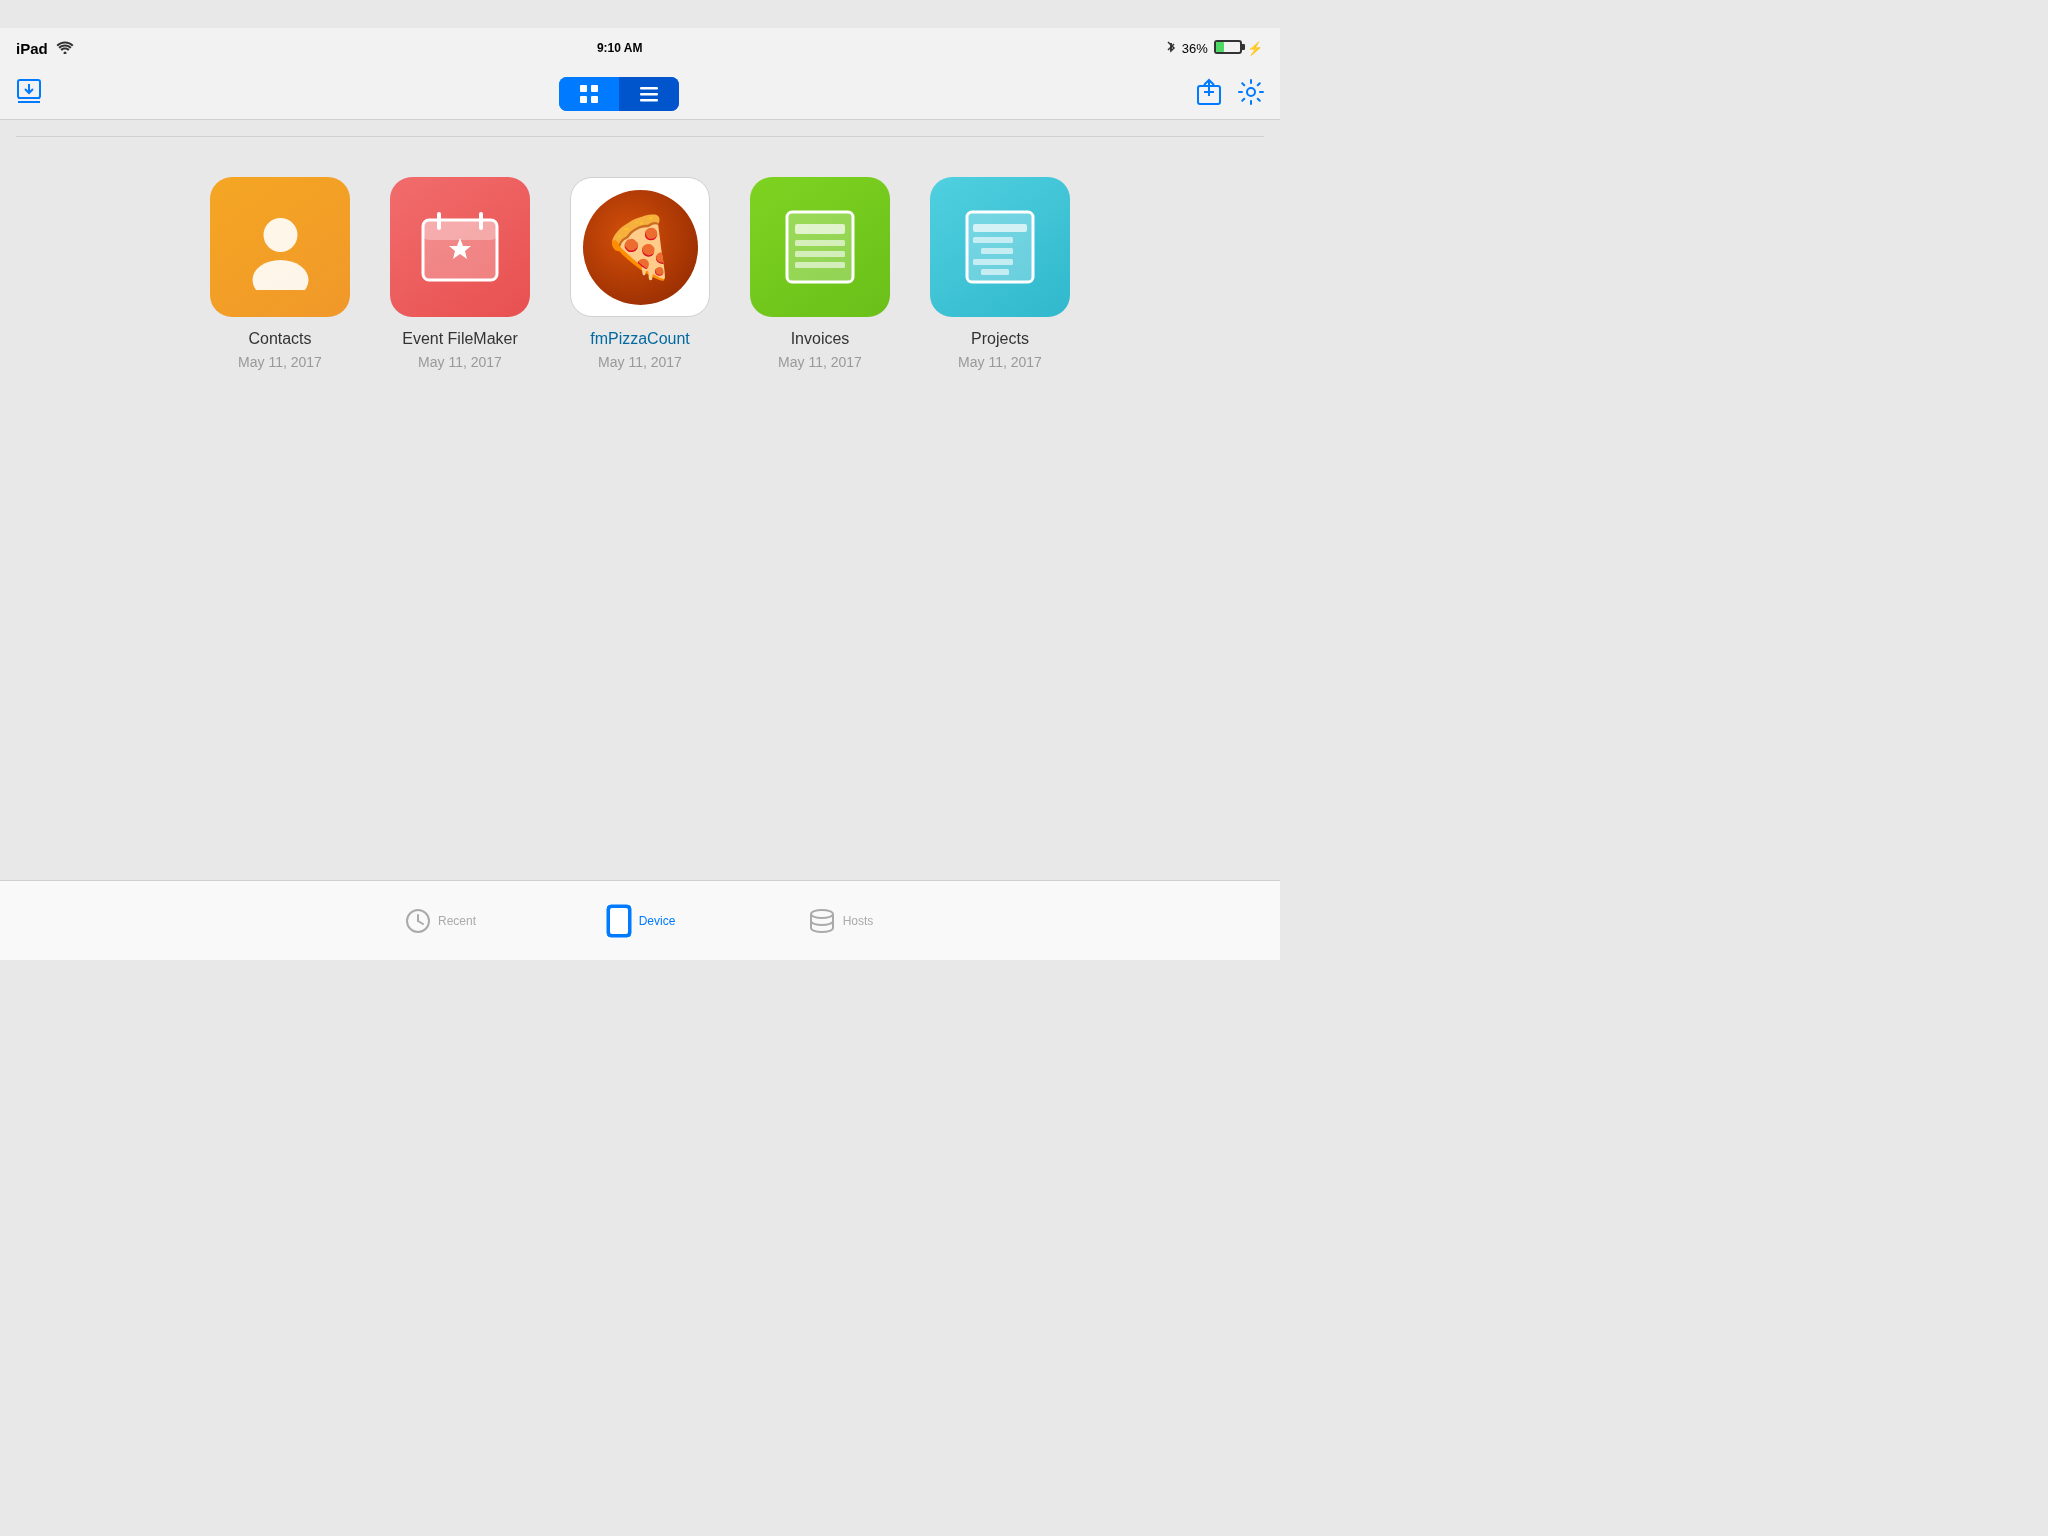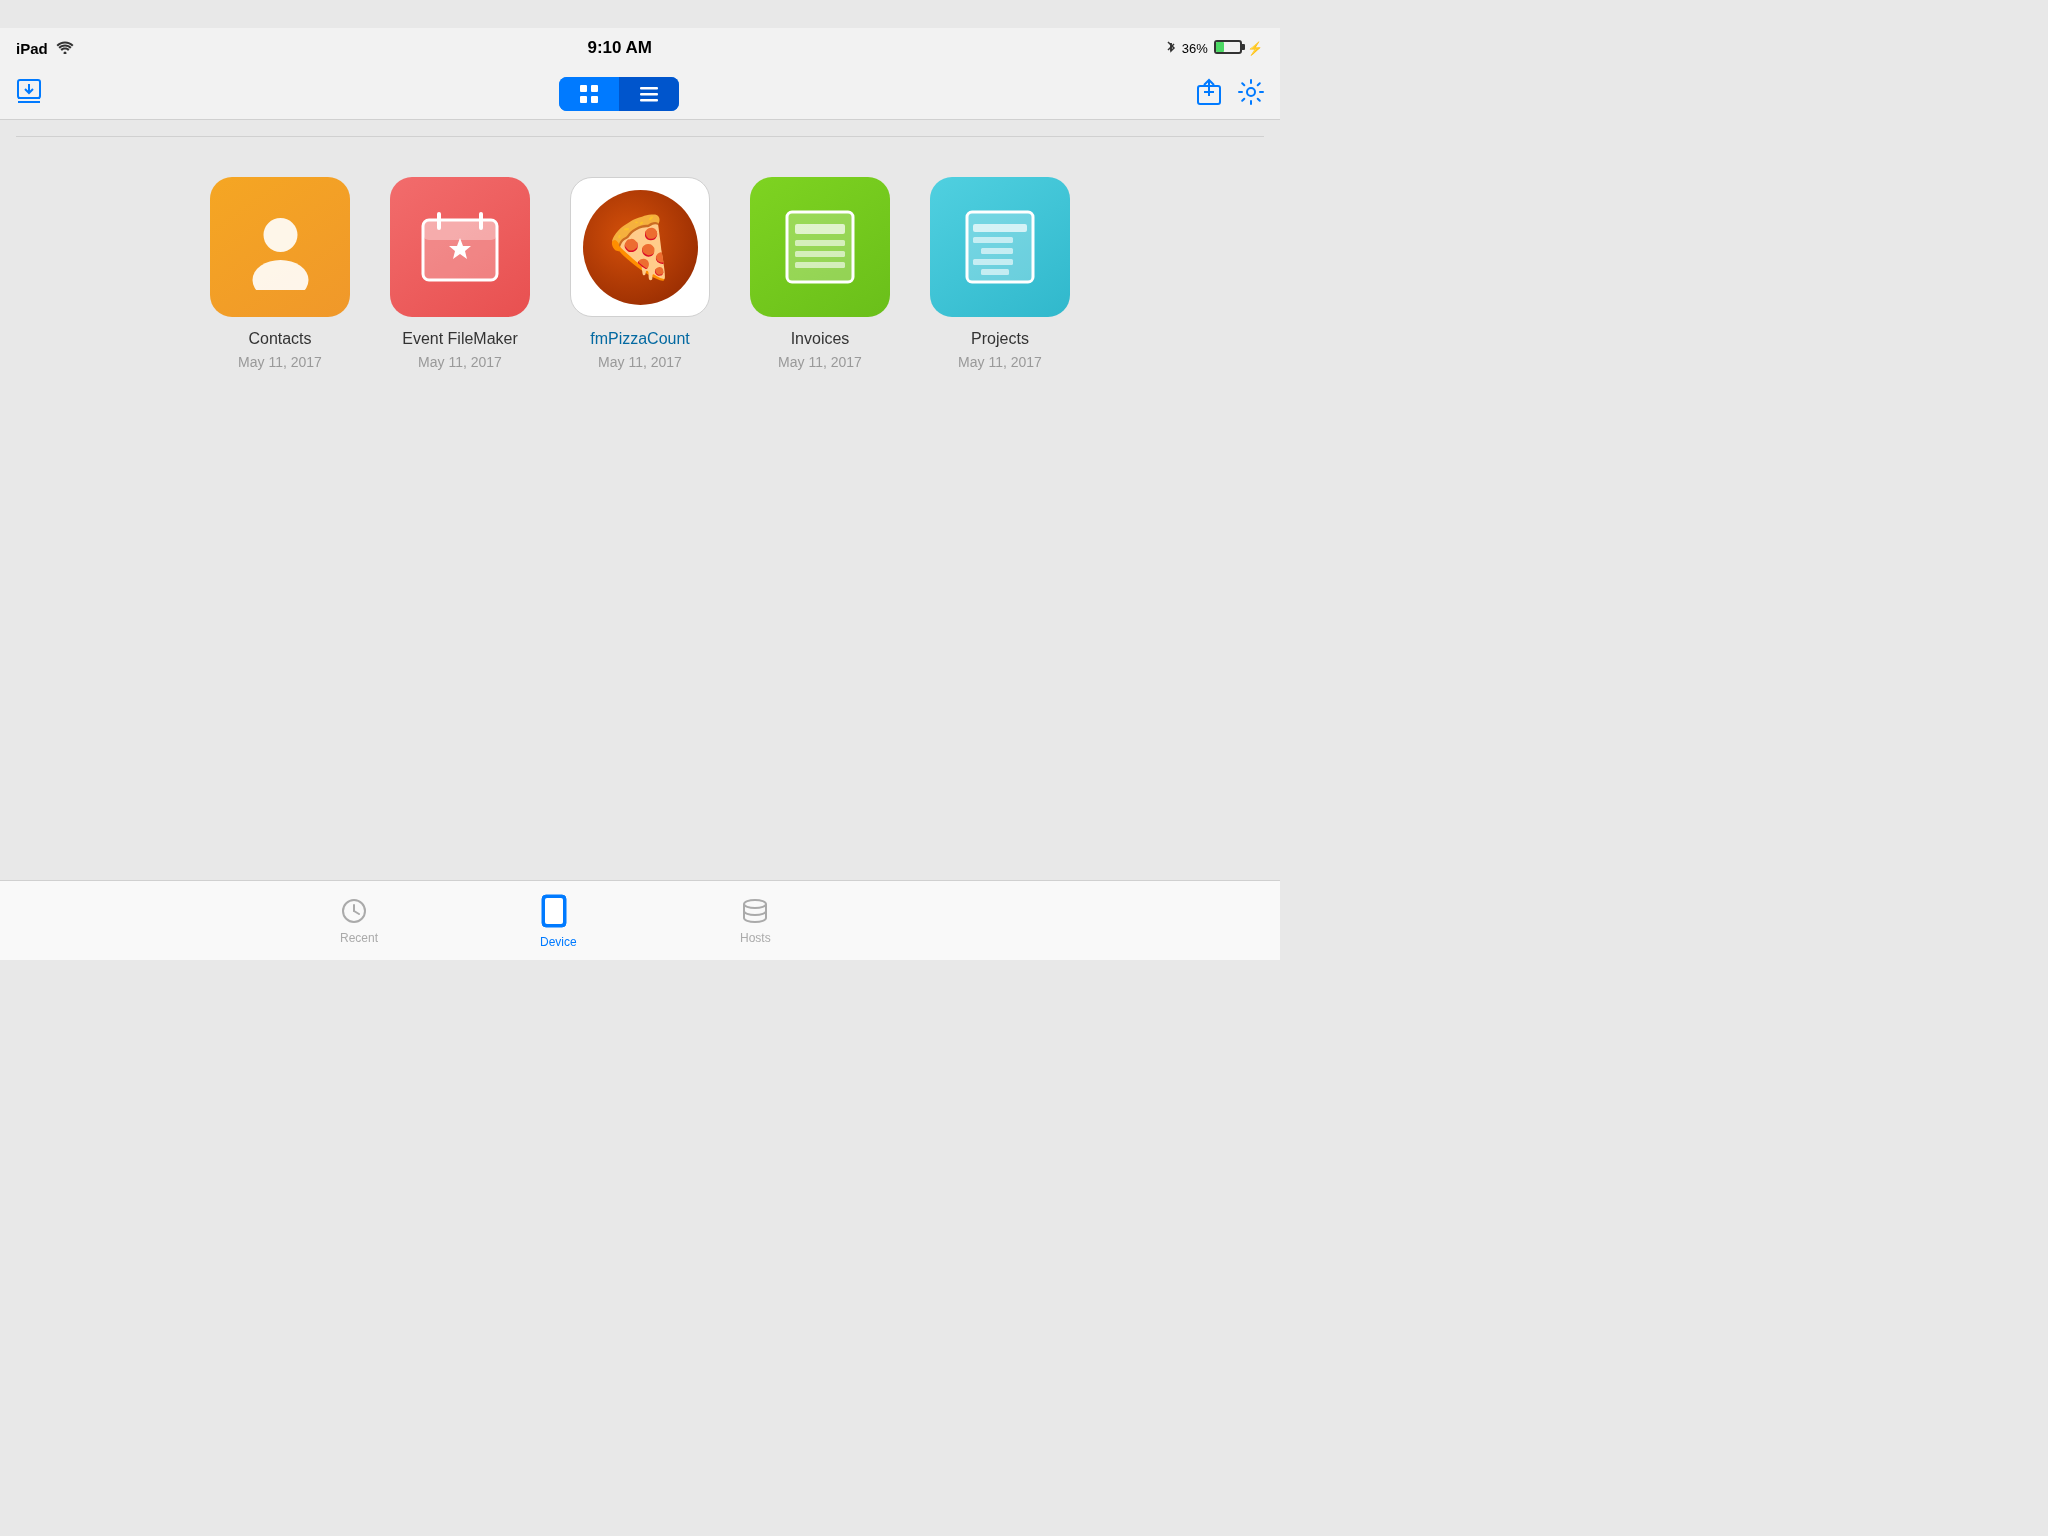--- a/index.html
+++ b/index.html
@@ -23,21 +23,21 @@
       margin-top: 28px;
     }
     .status-left {
       display: flex;
       align-items: center;
       gap: 8px;
       font-size: 15px;
       font-weight: 600;
     }
     .status-center {
-      font-size: 17px;
+      font-size: 12px;
       font-weight: 600;
     }
     .status-right {
       display: flex;
       align-items: center;
       gap: 6px;
       font-size: 13px;
       font-weight: 500;
     }
     .battery-icon {
@@ -228,22 +228,22 @@
       background: #f9f9f9;
       border-top: 1px solid #d0d0d0;
       display: flex;
       align-items: center;
       justify-content: center;
       gap: 0;
     }
     .tab-item {
       flex: 1;
       display: flex;
-      flex-direction: column;
-      align-items: flex-start;
+      flex-direction: row;
+      align-items: center;
       justify-content: center;
       gap: 6px;
       cursor: pointer;
       max-width: 200px;
     }
     .tab-label {
       font-size: 12px;
       color: #aaa;
     }
     .tab-label.active {

